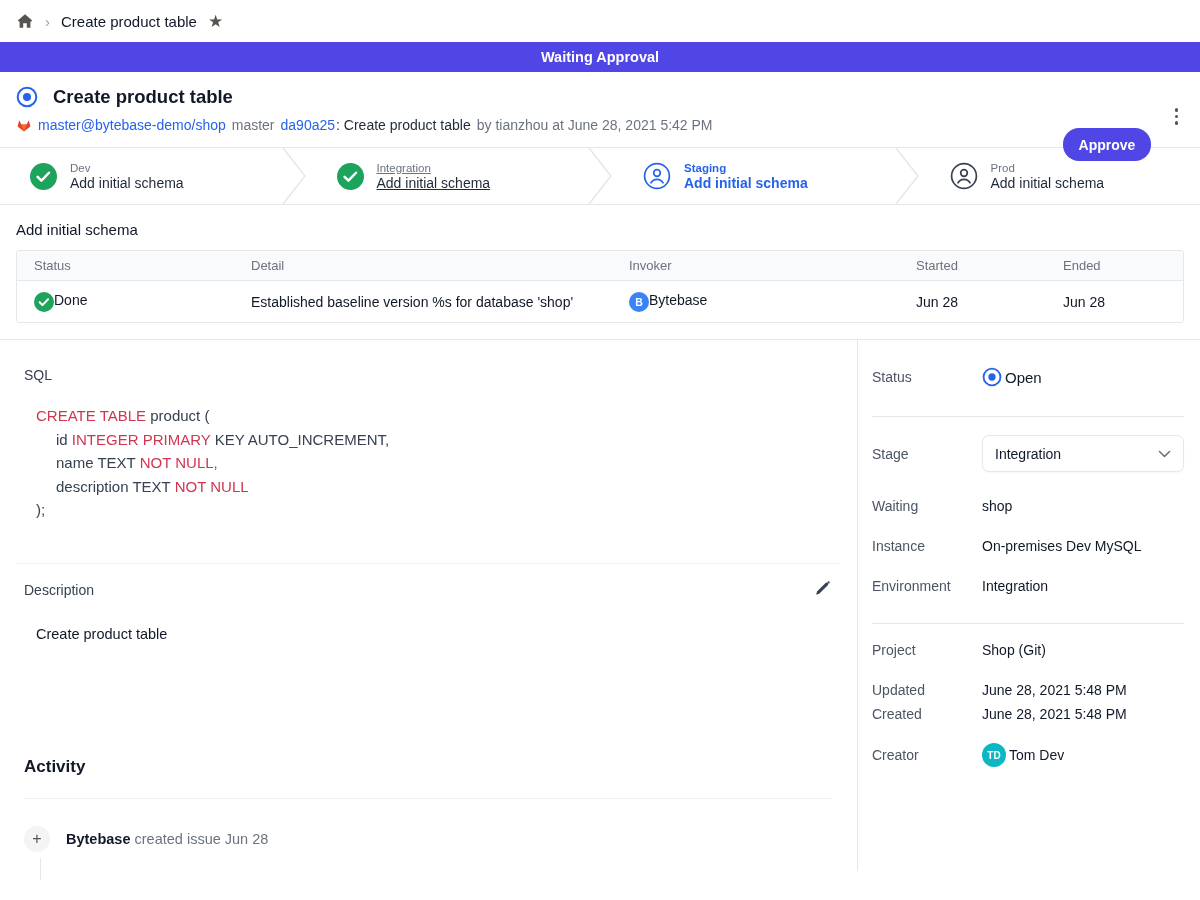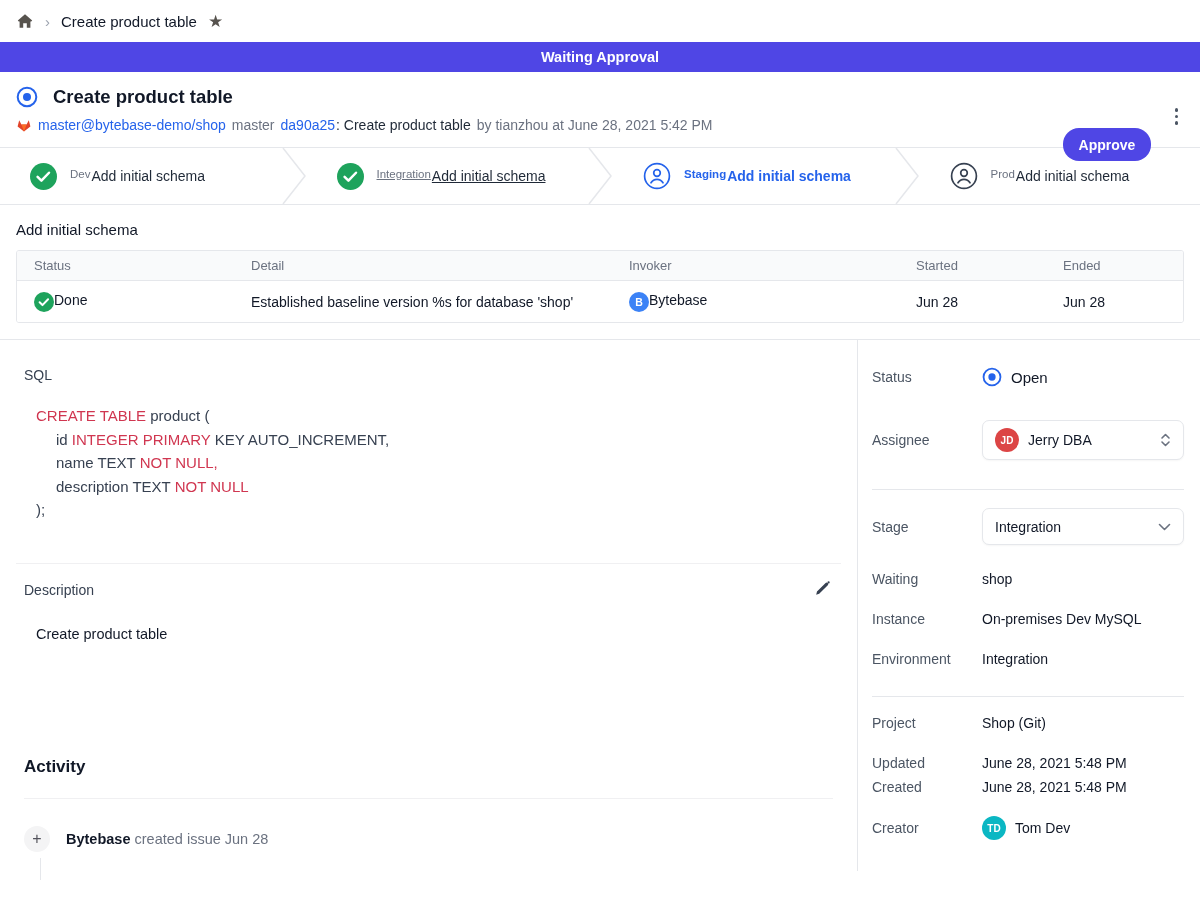--- a/index.html
+++ b/index.html
@@ -23,21 +23,21 @@
   .issue-meta .author { color:#374151; font-weight:600; }
   .commit-row { margin-top:9px; font-size:14px; color:#6b7280; display:flex; align-items:center; gap:6px; }
   .commit-row .link { color:#2563eb; cursor:pointer; }
   .commit-row .msg { color:#1f2937; }
   .approve-btn { position:absolute; top:30px; right:49px; width:88px; height:33px; background:#4f46e5; color:#fff; border:none; border-radius:16px; font-size:14px; font-weight:600; font-family:inherit; cursor:pointer;margin-top:26px; }
   .kebab { position:absolute; top:32px; right:18px; display:flex; flex-direction:column; gap:3px; padding:4px; cursor:pointer; }
   .kebab i { width:3.5px; height:3.5px; border-radius:50%; background:#4b5563; }
   
   .pipeline { height:58px; border-top:1px solid #e5e7eb; border-bottom:1px solid #e5e7eb; display:flex; align-items:stretch; }
   .stage { flex:1; display:flex; align-items:center; gap:13px; padding-left:30px; cursor:pointer; }
-  .stage .texts { display:flex; flex-direction:row; gap:1px; }
+  .stage .texts { display:flex; flex-direction:column; gap:1px; }
   .stage .env { font-size:11.5px; color:#6b7280; }
   .stage .task { font-size:14px; color:#1f2937; }
   .stage.selected .env, .stage.selected .task { text-decoration:underline; }
   .stage.active .env { color:#2563eb; font-weight:700; }
   .stage.active .task { color:#2563eb; font-weight:700; }
   .sep { flex:0 0 26px; align-self:stretch; }
   
   .task-section { padding:16px 16px 16px; }
   .task-title { font-size:15px; color:#111827; margin-bottom:12px; }
   .task-table { border:1px solid #e5e7eb; border-radius:3px; overflow:hidden; }
@@ -64,21 +64,21 @@
   .act-div { border-top:1px solid #f0f0f2; margin:21px 0 0 0; }
   .act-item { margin-top:27px; display:flex; align-items:center; gap:16px; }
   .plus-circle { width:26px; height:26px; border-radius:50%; background:#f4f4f5; color:#52525b; display:flex; align-items:center; justify-content:center; font-size:16px; }
   .act-text { font-size:14.5px; color:#6b7280; }
   .act-text .author { color:#111827; font-weight:700; }
   .timeline { margin:6px 0 0 16px; height:22px; border-left:1px solid #e5e7eb; }
   
   .sidebar { flex:1; padding:0 16px 0 14px; }
   .side-row { display:flex; align-items:center; }
   .side-label { width:110px; flex-shrink:0; font-size:14px; color:#4b5563; }
-  .side-value { font-size:14px; font-weight:500; color:#111827; display:flex; align-items:center; gap:9px; }
+  .side-value { font-size:14px; font-weight:500; color:#111827; display:flex; align-items:center; gap:3px; }
   .select-box { flex:1; height:40px; border:1px solid #e5e7eb; border-radius:7px; background:#fff; box-shadow:0 1px 2px rgba(0,0,0,.04); display:flex; align-items:center; gap:9px; padding:0 12px; cursor:pointer; font-size:14px; font-weight:500; color:#111827; }
   .select-box .grow { flex:1; }
   .avatar.jd { width:24px; height:24px; background:#dc4545; font-size:10px; }
   .avatar.td { width:24px; height:24px; background:#0bb7c3; font-size:10px; }
   .side-div { border-top:1px solid #e5e7eb; }
 </style>
 </head>
 <body>
 
 <div class="breadcrumb">
@@ -267,33 +267,20 @@
         <span style="display:flex;">
           <svg width="20" height="20" viewBox="0 0 22 22">
               <circle cx="11" cy="11" r="9.3" fill="none" stroke="#2563eb" stroke-width="2"></circle>
               <circle cx="11" cy="11" r="4" fill="#2563eb"></circle>
             </svg>
         </span>
         <span>Open</span>
       </span>
     </div>
 
-    <div class="side-row" style="margin-top:33px;">
-      <span class="side-label">Assignee</span>
-      <div class="select-box">
-        <span class="avatar jd">JD</span>
-        <span class="grow">Jerry DBA</span>
-        <span style="display:flex;">
-          <svg width="11" height="16" viewBox="0 0 11 16">
-              <polyline points="2,6 5.5,2.5 9,6" fill="none" stroke="#6b7280" stroke-width="1.6" stroke-linecap="round" stroke-linejoin="round"></polyline>
-              <polyline points="2,10 5.5,13.5 9,10" fill="none" stroke="#6b7280" stroke-width="1.6" stroke-linecap="round" stroke-linejoin="round"></polyline>
-            </svg>
-        </span>
-      </div>
-    </div>
 
     <div class="side-div" style="margin-top:29px;"></div>
 
     <div class="side-row" style="margin-top:18px;">
       <span class="side-label">Stage</span>
       <div class="select-box" style="height:37px;">
         <span class="grow">Integration</span>
         <span style="display:flex;">
           <svg width="13" height="8" viewBox="0 0 13 8">
               <polyline points="1.5,1.5 6.5,6.5 11.5,1.5" fill="none" stroke="#6b7280" stroke-width="1.6" stroke-linecap="round" stroke-linejoin="round"></polyline>

